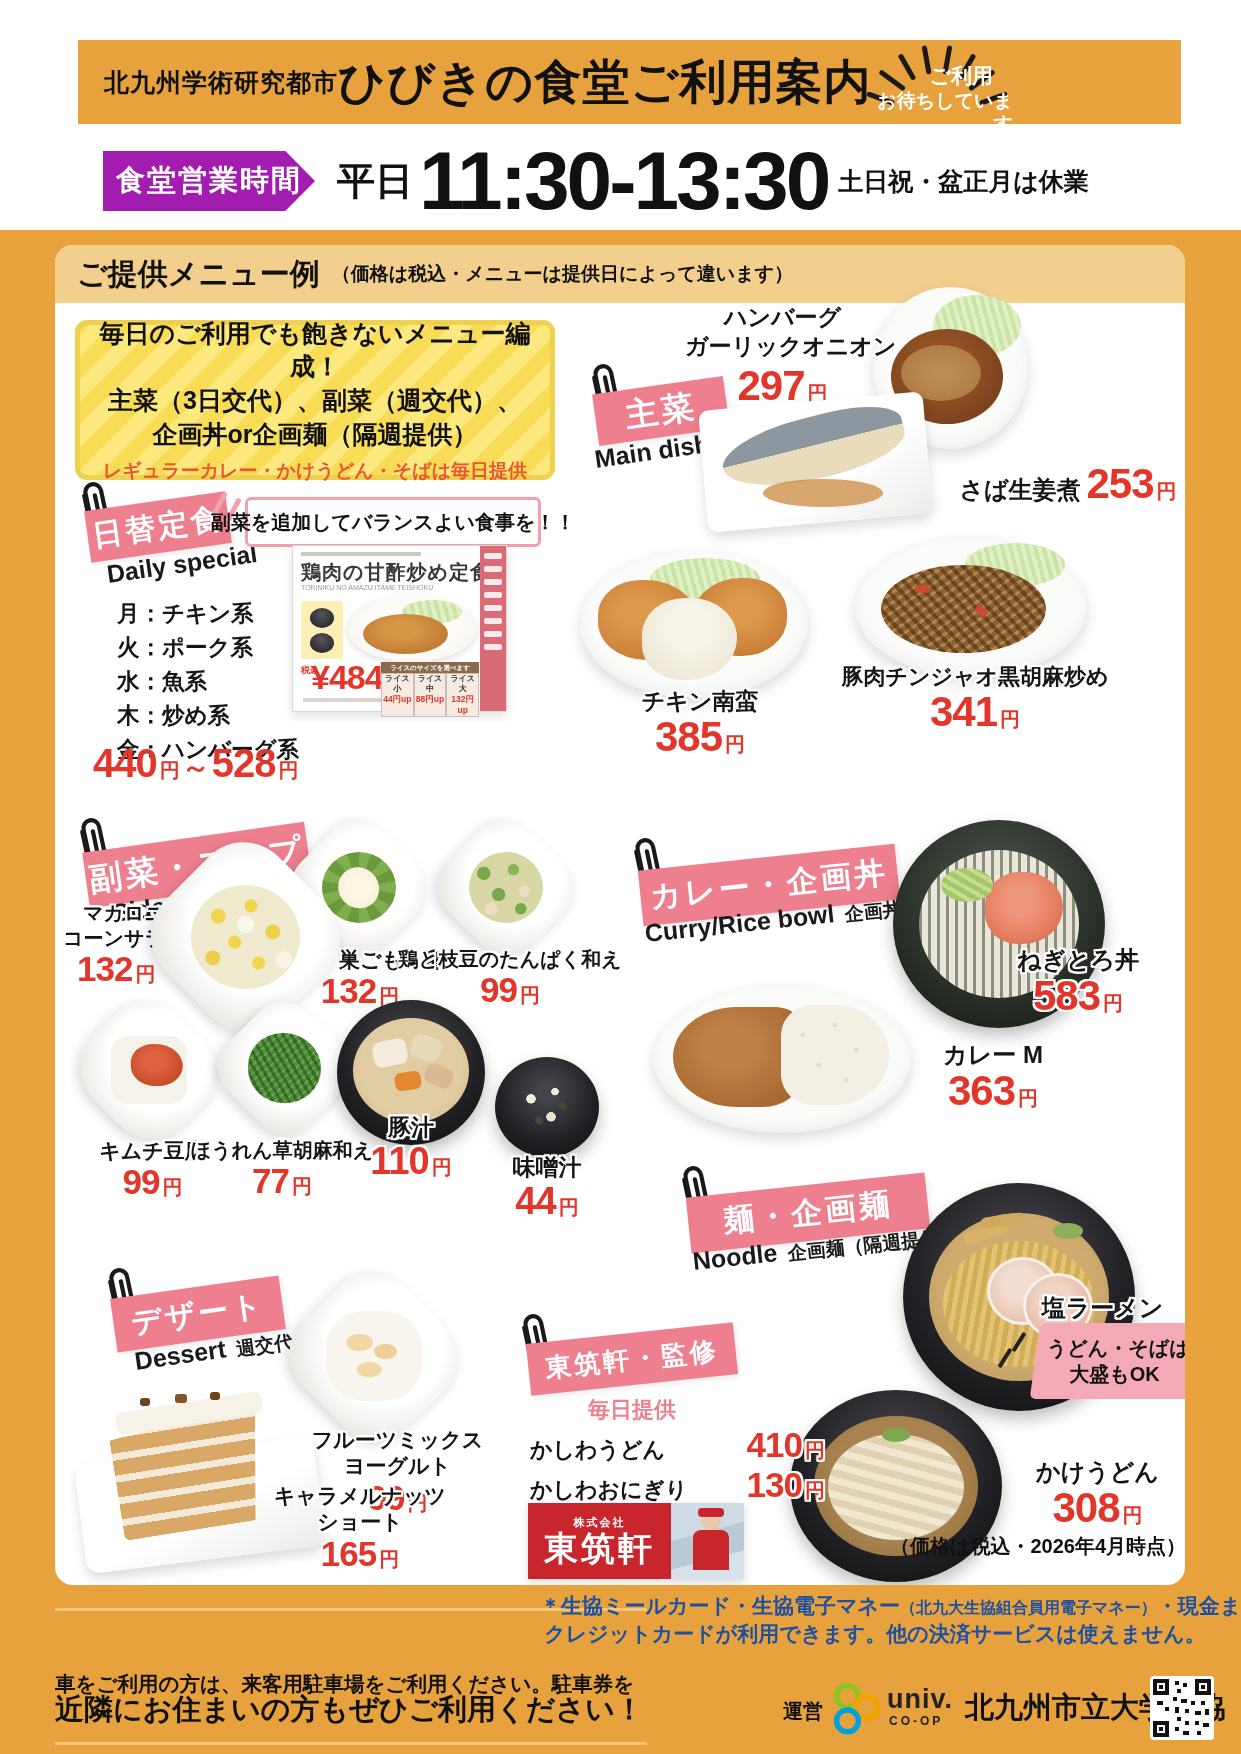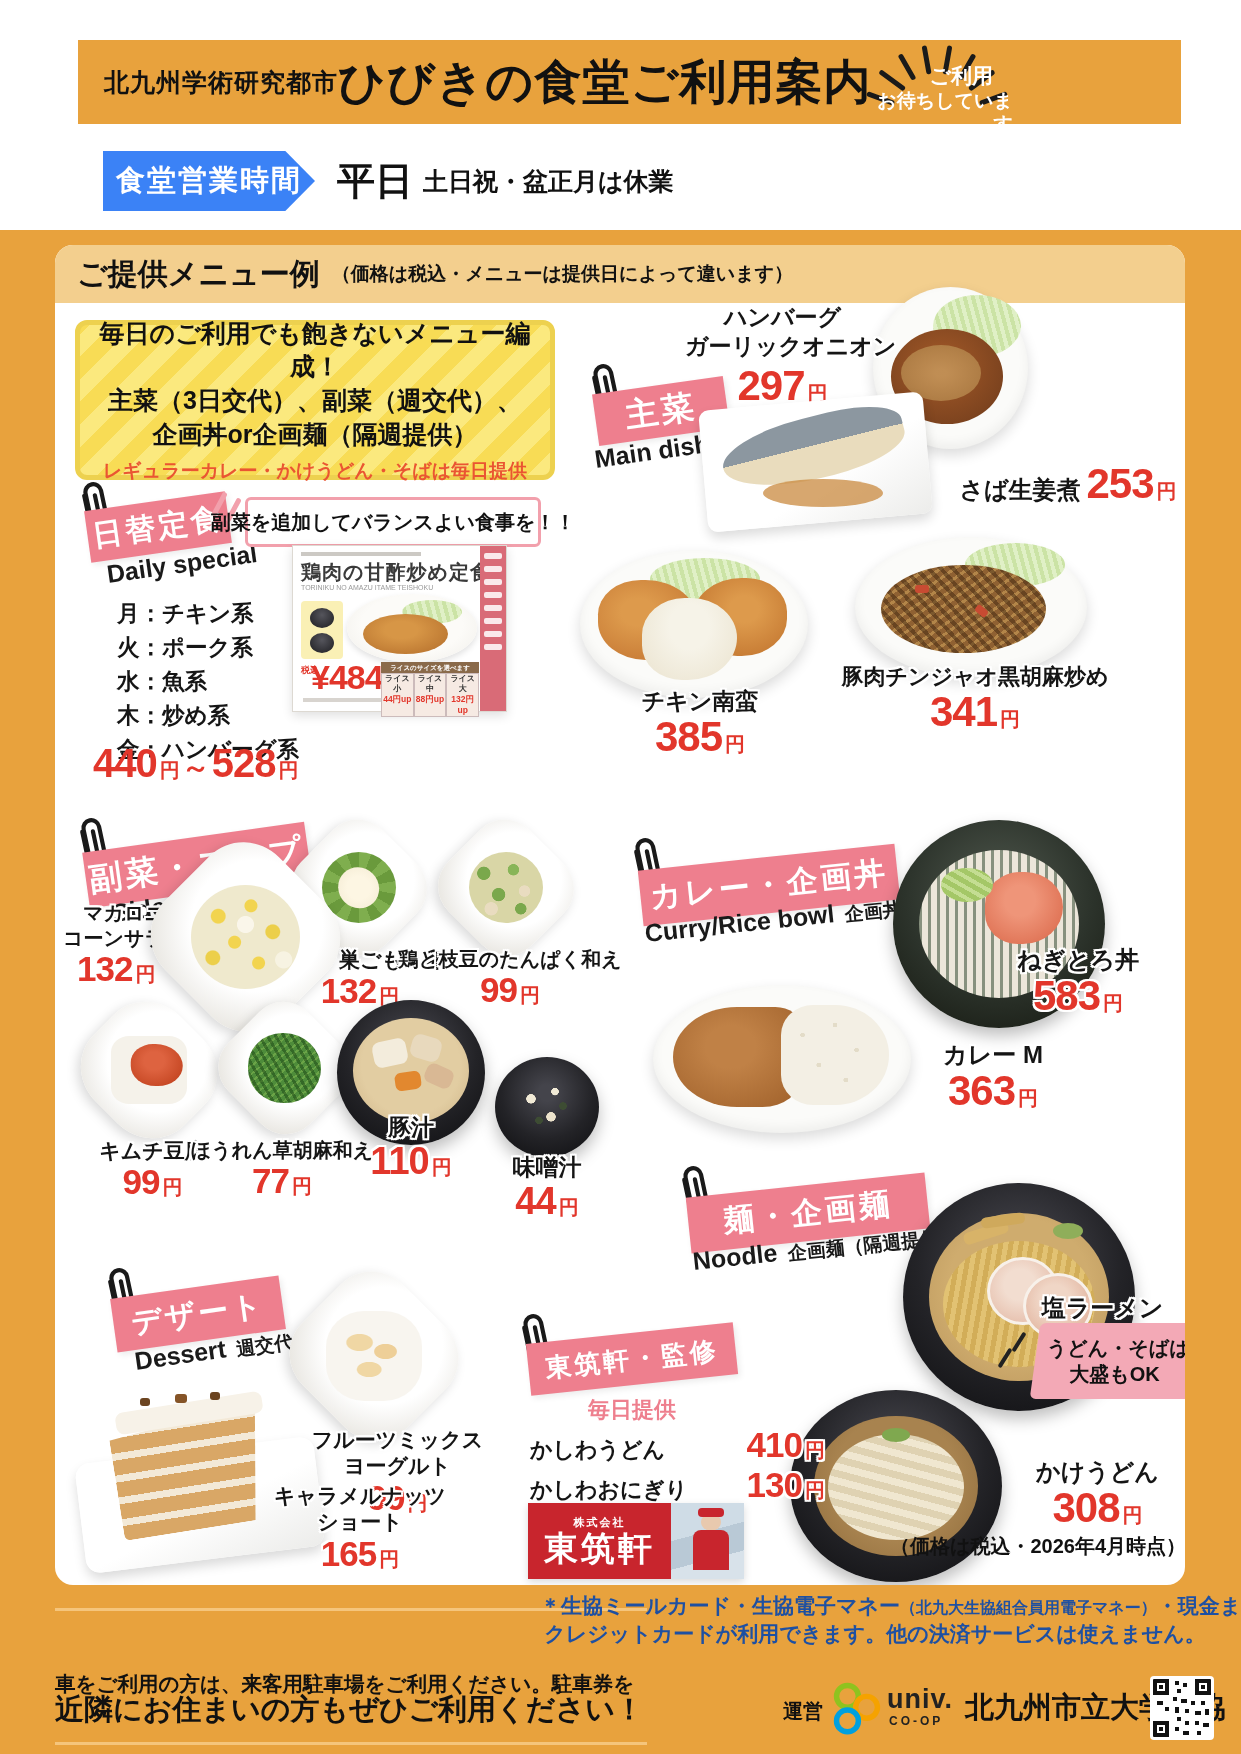--- a/index.html
+++ b/index.html
@@ -6,21 +6,21 @@
   .page{position:relative;width:1241px;height:1754px;background:#ffffff;
         font-family:"Liberation Sans","DejaVu Sans",sans-serif;overflow:hidden;margin:0 auto}
   .abs{position:absolute}
   .orange-bg{position:absolute;left:0;top:230px;width:1241px;height:1524px;background:#E8A23D}
   
   .banner{position:absolute;left:78px;top:40px;width:1103px;height:84px;background:#E8A23D;display:flex;align-items:center}
   .region{font-size:25px;font-weight:800;color:#111;margin-left:26px;letter-spacing:1px}
   .big-title{font-size:47px;font-weight:900;color:#111;margin-left:0;letter-spacing:1px}
   .badge-txt{color:#fff;font-weight:800;text-align:right;line-height:1.2}
   .hours-row{position:absolute;left:103px;top:138px;display:flex;align-items:center;height:86px}
-  .hours-tag{width:212px;height:60px;background:#3b82f6;color:#fff;font-size:29px;font-weight:800;
+  .hours-tag{width:212px;height:60px;background:#a21caf;color:#fff;font-size:29px;font-weight:800;
              display:flex;align-items:center;justify-content:center;letter-spacing:2px;
              clip-path:polygon(0 0,86% 0,100% 50%,86% 100%,0 100%)}
   .weekday{font-size:38px;font-weight:900;color:#111;margin-left:22px}
   .time{font-size:82px;font-weight:900;color:#111;letter-spacing:-3px;margin-left:6px}
   .closed{font-size:25px;font-weight:800;color:#111;margin-left:10px}
   
   .card{position:absolute;left:55px;top:245px;width:1130px;height:1340px;background:#fff;border-radius:18px;overflow:hidden}
   .card-head{position:absolute;left:0;top:0;width:1130px;height:58px;background:#F3CF8E;display:flex;align-items:center}
   .card-head .t{font-size:30px;font-weight:900;color:#111;margin-left:22px}
   .card-head .n{font-size:19px;font-weight:700;color:#111;margin-left:12px}
@@ -116,20 +116,21 @@
   <div class="abs badge-txt" style="left:878px;top:63px;width:115px;font-size:21px">
     <span>ご利用</span>
   </div>
   <div class="abs badge-txt" style="left:858px;top:90px;width:155px;font-size:19px">
     <span>お待ちしています</span>
   </div>
 
   <div class="hours-row">
     <div class="hours-tag">食堂営業時間</div>
     <span class="weekday">平日</span>
+    <span class="time">11:30-13:30</span>
     <span class="closed">土日祝・盆正月は休業</span>
   </div>
 
   <div class="card">
     <div class="card-head">
       <span class="t">ご提供メニュー例</span>
       <span class="n">（価格は税込・メニューは提供日によって違います）</span>
     </div>
 
     <div class="intro">

